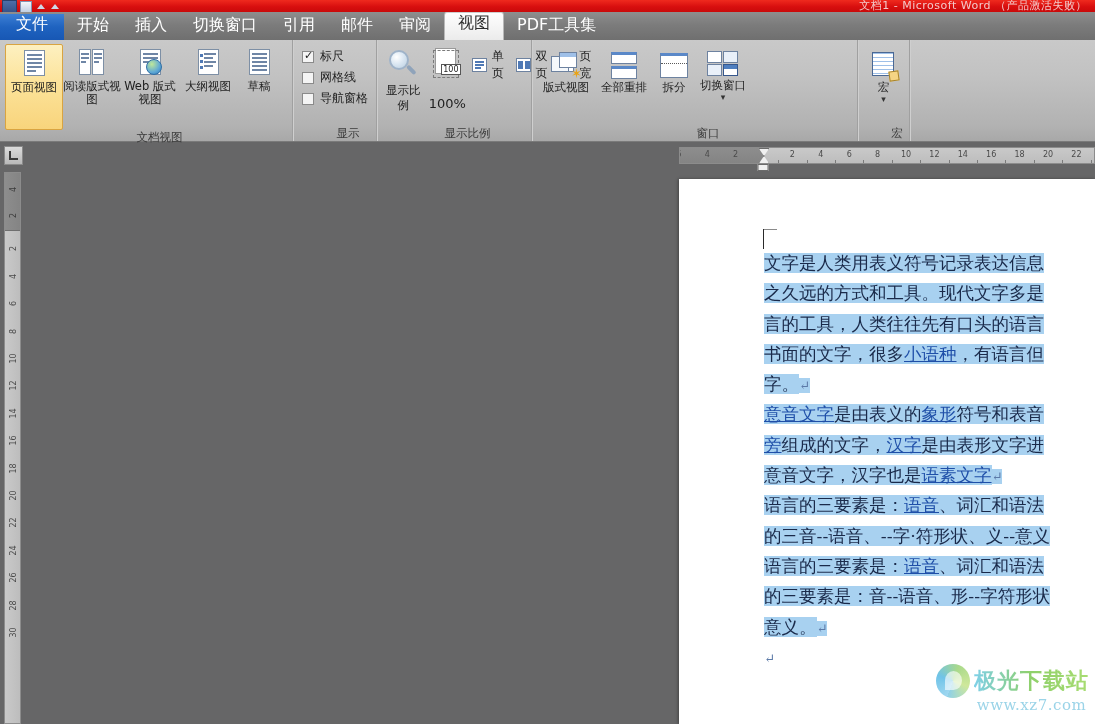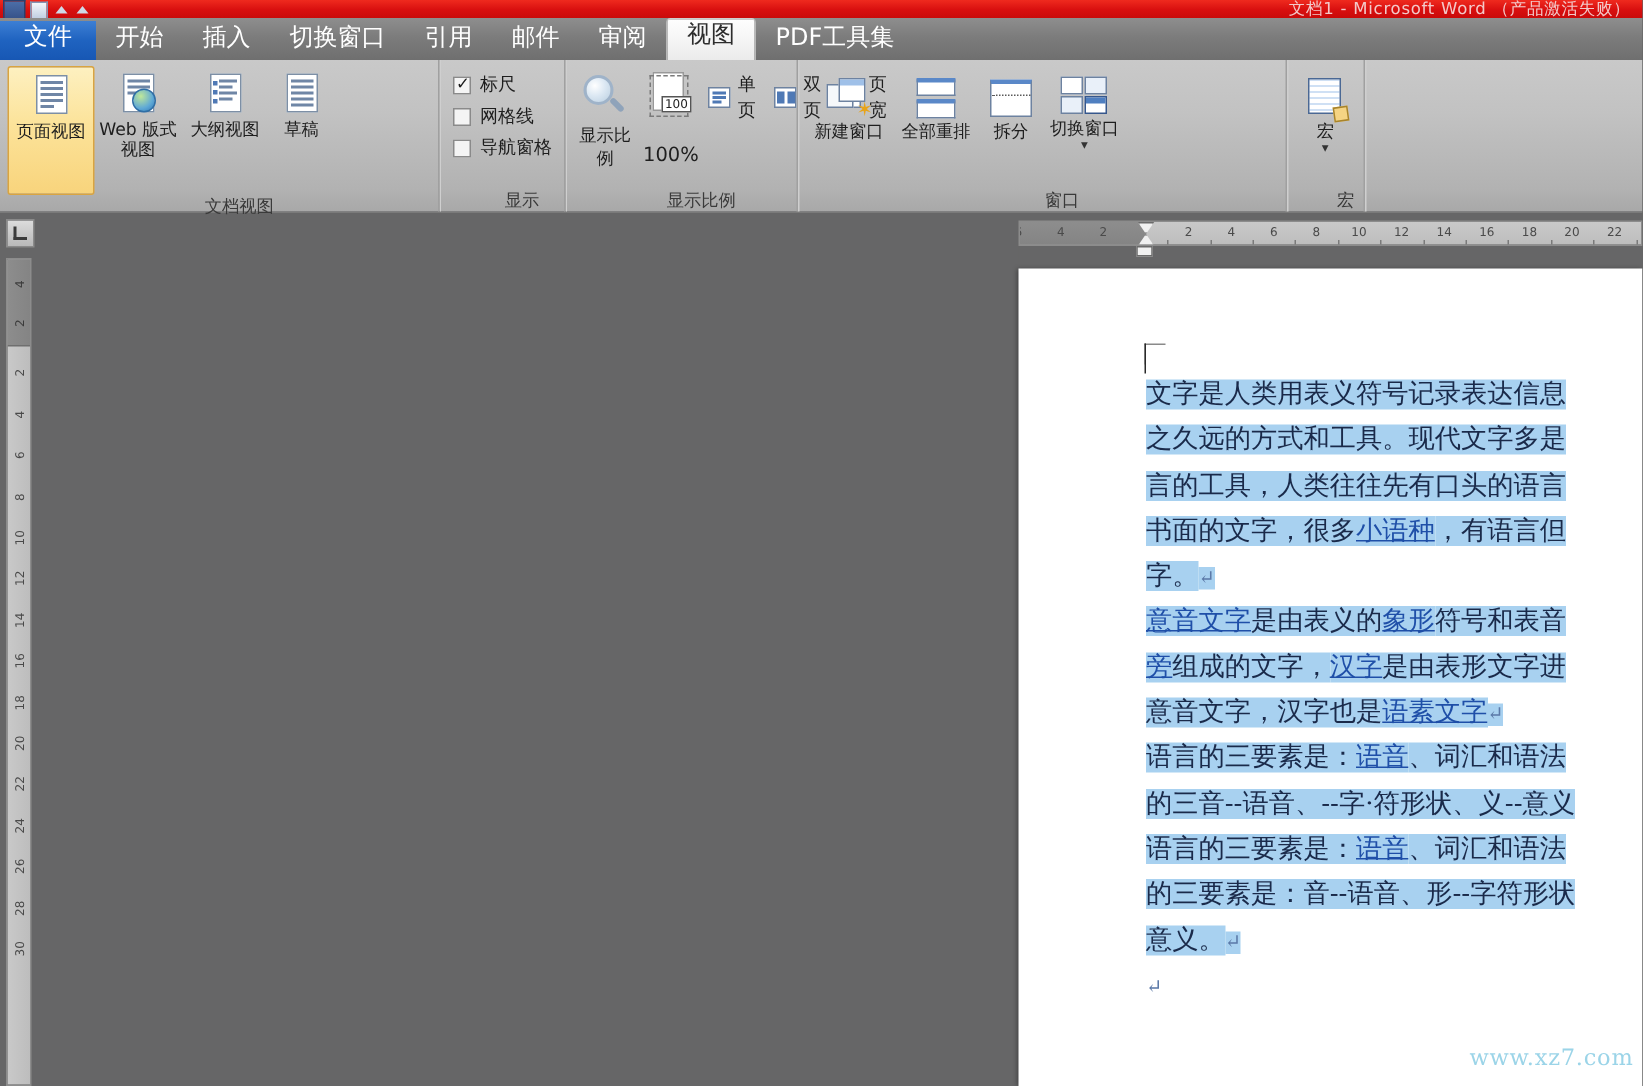--- a/index.html
+++ b/index.html
@@ -439,20 +439,37 @@
                 <i></i>
                 <i></i>
                 <i></i>
                 <i></i>
                 <i class="s"></i>
               </span>
           </span>
           <span>页面视图</span>
         </div>
 
+        <div class="bigbtn">
+          <span class="glyph ic">
+            <span class="paper" style="left:2px;width:12px"></span>
+            <span class="paper" style="left:15px;width:12px"></span>
+            <span class="lines" style="left:4px;width:8px">
+                <i style="width:8px"></i>
+                <i style="width:8px"></i>
+                <i class="s" style="width:5px"></i>
+              </span>
+            <span class="lines" style="left:17px;width:8px">
+                <i style="width:8px"></i>
+                <i style="width:8px"></i>
+                <i class="s" style="width:5px"></i>
+              </span>
+          </span>
+          <span>阅读版式视图</span>
+        </div>
 
         <div class="bigbtn">
           <span class="glyph ic">
             <span class="paper"></span>
             <span class="lines">
                 <i></i>
                 <i></i>
                 <i class="s"></i>
               </span>
             <span style="position:absolute;left:11px;top:12px;width:16px;height:16px;border-radius:50%;
@@ -565,21 +582,21 @@
 
     <div class="rgroup" style="width:326px">
       <div class="rgroup-body" style="padding-top:6px">
 
         <div class="bigbtn">
           <span class="winico">
             <span class="w1"></span>
               <span class="w2"></span>
               <span class="star">✶</span>
           </span>
-          <span>新建窗口</span>
+          <span>版式视图</span>
         </div>
 
         <div class="bigbtn">
           <span class="stackico">
             <span class="p a"></span>
               <span class="p b"></span>
           </span>
           <span>全部重排</span>
         </div>
 
@@ -703,16 +720,20 @@
         <div class="ln"><span class="sel">语言的三要素是：</span><span class="lnk sel">语音</span><span class="sel">、词汇和语法</span></div>
         <div class="ln"><span class="sel">的三音--语音、--字·符形状、义--意义</span></div>
         <div class="ln"><span class="sel">语言的三要素是：</span><span class="lnk sel">语音</span><span class="sel">、词汇和语法</span></div>
         <div class="ln"><span class="sel">的三要素是：音--语音、形--字符形状</span></div>
         <div class="ln"><span class="sel">意义。</span><span class="pilcrow sel">↵</span></div>
         <div class="ln"><span class="pilcrow">↵</span></div>
       </div>
   </div>
 
   <div class="watermark">
+    <div class="wm-row">
+      <span class="wm-swirl"></span>
+      <span class="wm-text">极光下载站</span>
+    </div>
     <div class="wm-url">www.xz7.com</div>
   </div>
 
 </div>
 
 </body></html>

